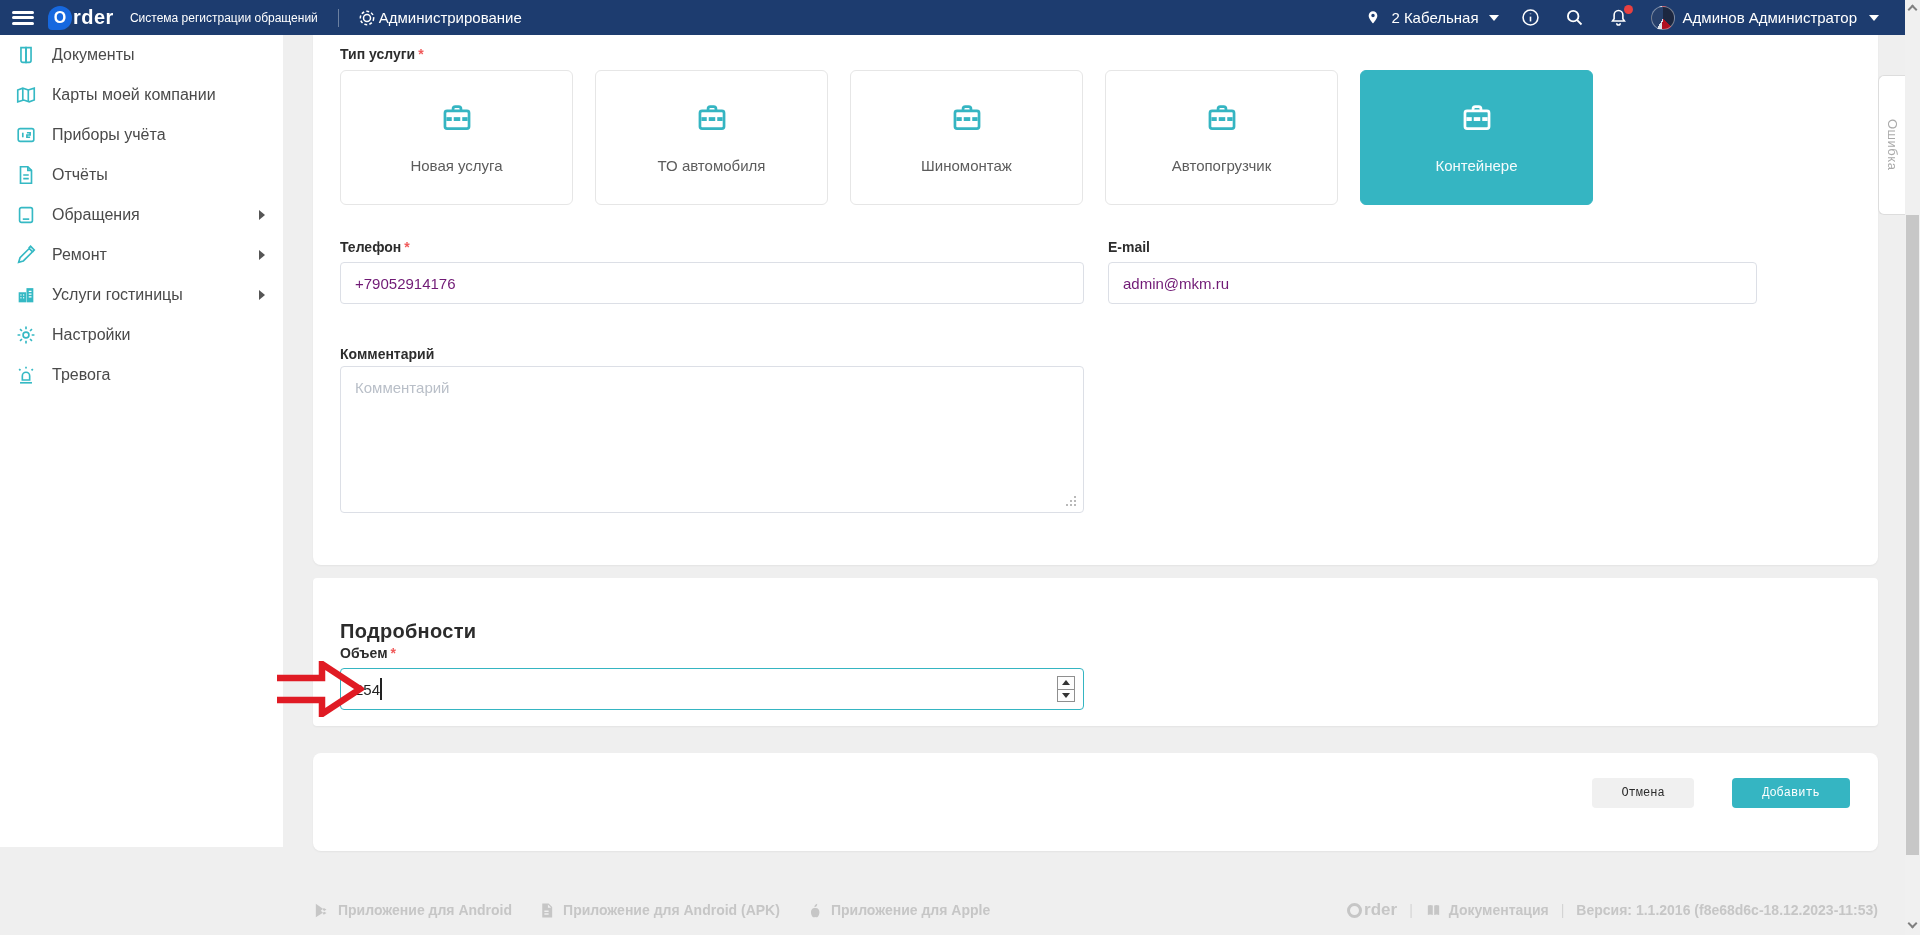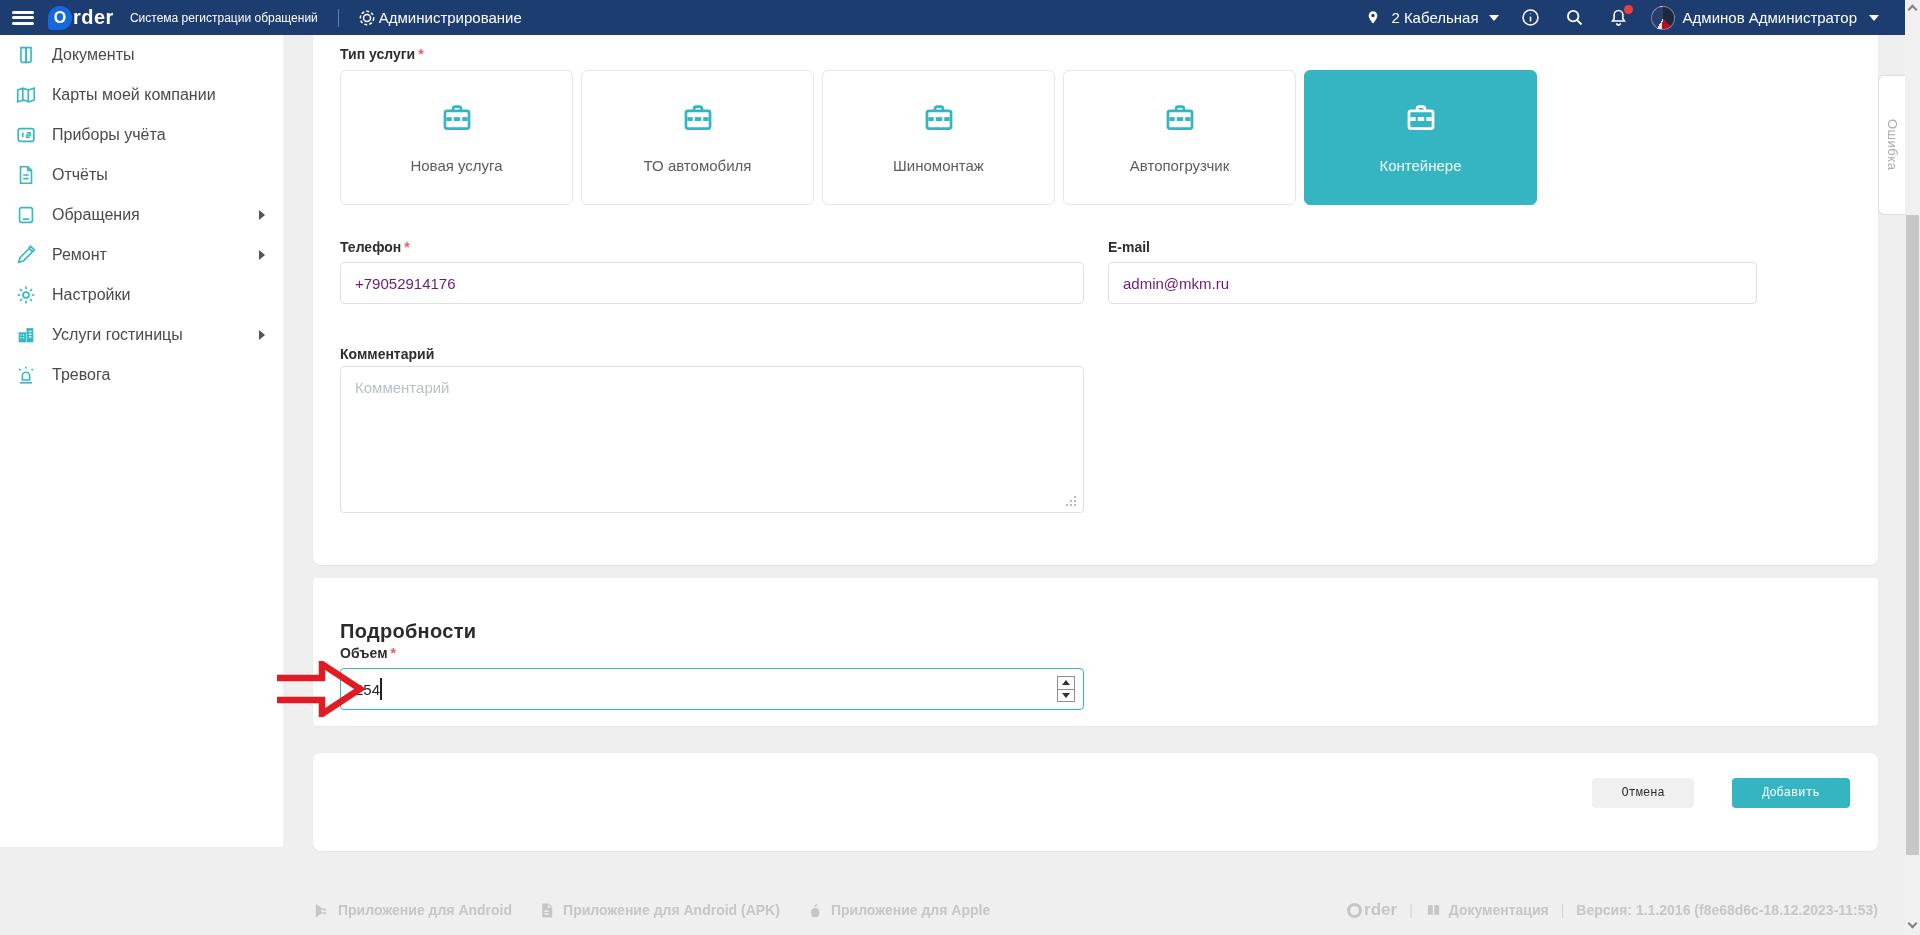--- a/index.html
+++ b/index.html
@@ -47,21 +47,21 @@
   
   .panel { position:absolute; left:313px; width:1565px; background:#fff;
     box-shadow:0 1px 2px rgba(0,0,0,.05); }
   .panel-1 { top:35px; height:530px; border-radius:0 0 8px 8px; }
   .panel-2 { top:578px; height:148px; border-radius:4px; }
   .panel-3 { top:753px; height:98px; border-radius:8px; }
 
   .field-label { position:absolute; font-size:14px; font-weight:bold; color:#2d2d2d; }
   .req { color:#f05a5a; margin-left:3px; }
 
-  .cards-row { position:absolute; left:27px; top:35px; display:flex; gap:8px; }
+  .cards-row { position:absolute; left:27px; top:35px; display:flex; gap:22px; }
   .type-card { width:233px; height:135px; background:#fff; border:1px solid #e6e6e6; border-radius:6px;
     display:flex; flex-direction:column; align-items:center; justify-content:center; gap:22px;
     cursor:pointer; color:#35b5c2; }
   .type-card .card-label { font-size:15px; color:#5c5c5c; }
   .type-card.selected { background:#35b5c2; border-color:#35b5c2; }
   .type-card.selected .card-label { color:rgba(255,255,255,.95); }
   .type-card.selected { color:#fff; }
   .card-icon svg { width:38px; height:34px; display:block; }
   .type-card .slit { fill:#fff; }
   .type-card.selected .slit { fill:#35b5c2; }
@@ -243,36 +243,36 @@
           <path d="M15 4.5 17 2.5l4 4-2 2"></path>
             <path d="M15.5 4.9 5.5 14.9 4 20l5.1-1.5 10-10z"></path>
         </svg>
       </span>
       <span class="s-label">Ремонт</span>
       <span class="sub-arrow"></span>
     </div>
     <div class="side-item">
       <span class="s-icon">
         <svg viewBox="0 0 24 24" fill="none" stroke="currentColor" stroke-width="1.8">
-          <circle cx="12" cy="12" r="3.2"></circle>
-          <path d="M12 2.8v3M12 18.2v3M2.8 12h3M18.2 12h3M5.5 5.5l2.1 2.1M16.4 16.4l2.1 2.1M18.5 5.5l-2.1 2.1M7.6 16.4l-2.1 2.1"></path>
-        </svg>
-      </span>
-      <span class="s-label">Настройки</span>
-    </div>
-    <div class="side-item">
-      <span class="s-icon">
-        <svg viewBox="0 0 24 24" fill="none" stroke="currentColor" stroke-width="1.8">
           <rect x="4" y="9" width="8" height="11" fill="currentColor" stroke="none"></rect>
           <rect x="12.5" y="4.5" width="7.5" height="15.5" fill="currentColor" stroke="none"></rect>
           <path d="M6 12h1M9 12h1M6 15h1M9 15h1M15 8h3M15 11h3M15 14h3" stroke="#fff" stroke-width="1.4"></path>
         </svg>
       </span>
       <span class="s-label">Услуги гостиницы</span>
       <span class="sub-arrow"></span>
+    </div>
+    <div class="side-item">
+      <span class="s-icon">
+        <svg viewBox="0 0 24 24" fill="none" stroke="currentColor" stroke-width="1.8">
+          <circle cx="12" cy="12" r="3.2"></circle>
+          <path d="M12 2.8v3M12 18.2v3M2.8 12h3M18.2 12h3M5.5 5.5l2.1 2.1M16.4 16.4l2.1 2.1M18.5 5.5l-2.1 2.1M7.6 16.4l-2.1 2.1"></path>
+        </svg>
+      </span>
+      <span class="s-label">Настройки</span>
     </div>
     <div class="side-item">
       <span class="s-icon">
         <svg viewBox="0 0 24 24" fill="none" stroke="currentColor" stroke-width="1.8">
           <path d="M12 3v2M4.5 5.5 6 7M19.5 5.5 18 7"></path>
           <path d="M8 13a4 4 0 0 1 8 0v4.5H8z"></path>
             <path d="M5.5 20.5h13"></path>
         </svg>
       </span>
       <span class="s-label">Тревога</span>

